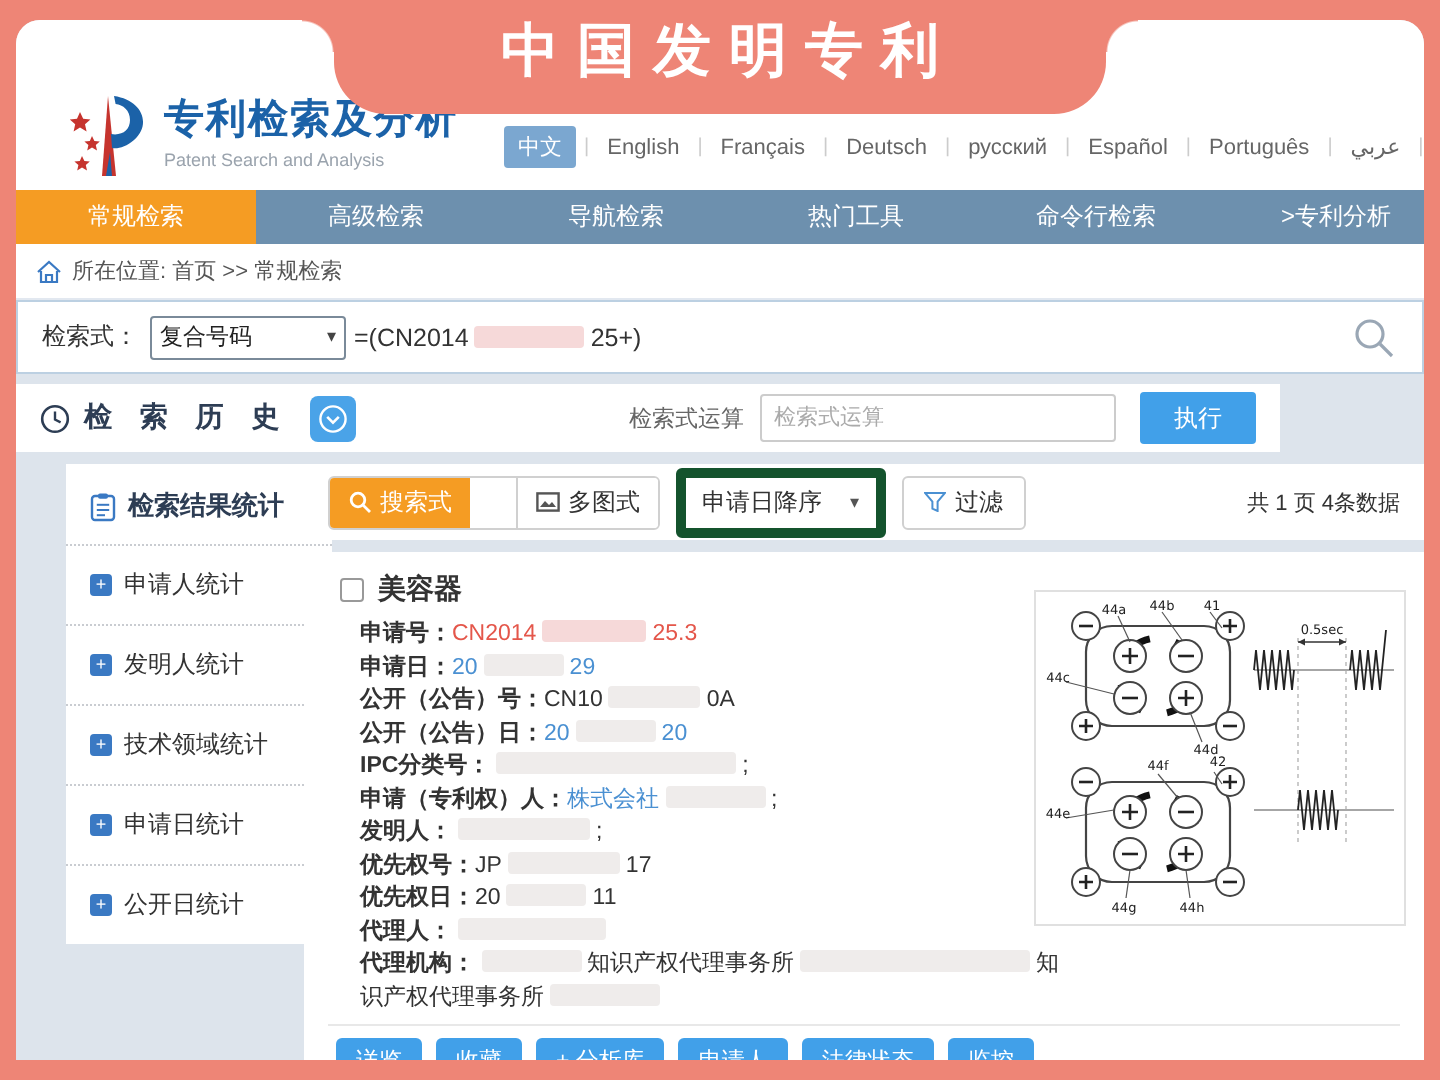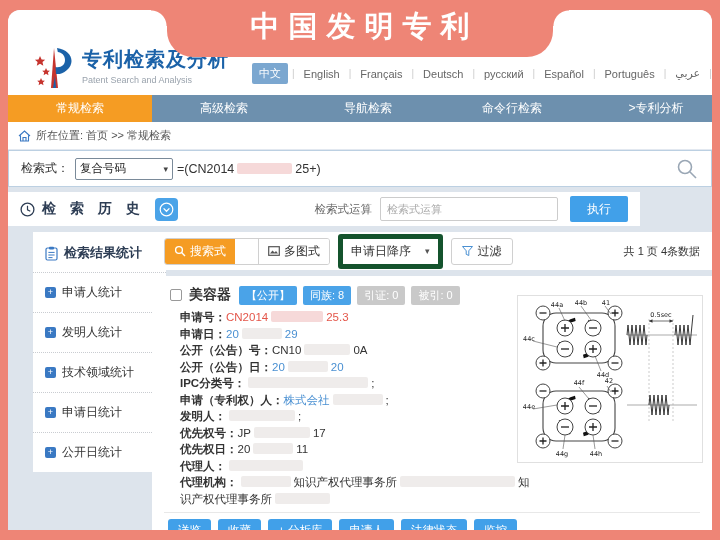--- a/index.html
+++ b/index.html
@@ -160,20 +160,21 @@
           <span class="lang-sep">|</span>
           <span class="lang">عربي</span>
           <span class="lang-sep">|</span>
         </div>
     </div>
 
     <div class="nav">
         <div class="nav-tab active">常规检索</div>
         <div class="nav-tab">高级检索</div>
         <div class="nav-tab">导航检索</div>
+        <div class="nav-tab">热门工具</div>
         <div class="nav-tab">命令行检索</div>
         <div class="nav-tab">&gt;专利分析</div>
       </div>
 
     <div class="crumb">
       <svg width="13" height="12" viewBox="0 0 13 12">
         <path d="M1,6 L6.5,1 L12,6 M2.5,5.5 L2.5,11 L10.5,11 L10.5,5.5 M5,11 L5,7.5 L8,7.5 L8,11" fill="none" stroke="#3a79c3" stroke-width="1.1"></path>
       </svg>
       <span>所在位置: 首页 &gt;&gt; 常规检索</span>
     </div>
@@ -276,26 +277,20 @@
           </svg>
           <span>过滤</span>
         </span>
         <span class="count">共 1 页 4条数据</span>
       </div>
 
       <div class="results">
         <div class="title-row">
           <span class="cbx"></span>
           <span class="r-title">美容器</span>
-          <span style="display:flex;align-items:center;">
-              <span class="badge blue">【公开】</span>
-              <span class="badge blue">同族: 8</span>
-              <span class="badge gray">引证: 0</span>
-              <span class="badge gray">被引: 0</span>
-            </span>
         </div>
 
         <div class="fields">
             <div class="field"><b>申请号：</b><span class="t-red">CN2014</span><span class="redact r-pink" style="width: 52px;"></span><span class="t-red">25.3</span></div>
             <div class="field"><b>申请日：</b><span class="t-blue">20</span><span class="redact r-gray" style="width: 40px;"></span><span class="t-blue">29</span></div>
             <div class="field"><b>公开（公告）号：</b><span class="t-dark">CN10</span><span class="redact r-gray" style="width: 46px;"></span><span class="t-dark">0A</span></div>
             <div class="field"><b>公开（公告）日：</b><span class="t-blue">20</span><span class="redact r-gray" style="width: 40px;"></span><span class="t-blue">20</span></div>
             <div class="field"><b>IPC分类号：</b><span class="redact r-gray" style="width: 120px;"></span><span class="t-dark">;</span></div>
             <div class="field"><b>申请（专利权）人：</b><span class="t-link">株式会社</span><span class="redact r-gray" style="width: 50px;"></span><span class="t-dark">;</span></div>
             <div class="field"><b>发明人：</b><span class="redact r-gray" style="width: 66px;"></span><span class="t-dark">;</span></div>

